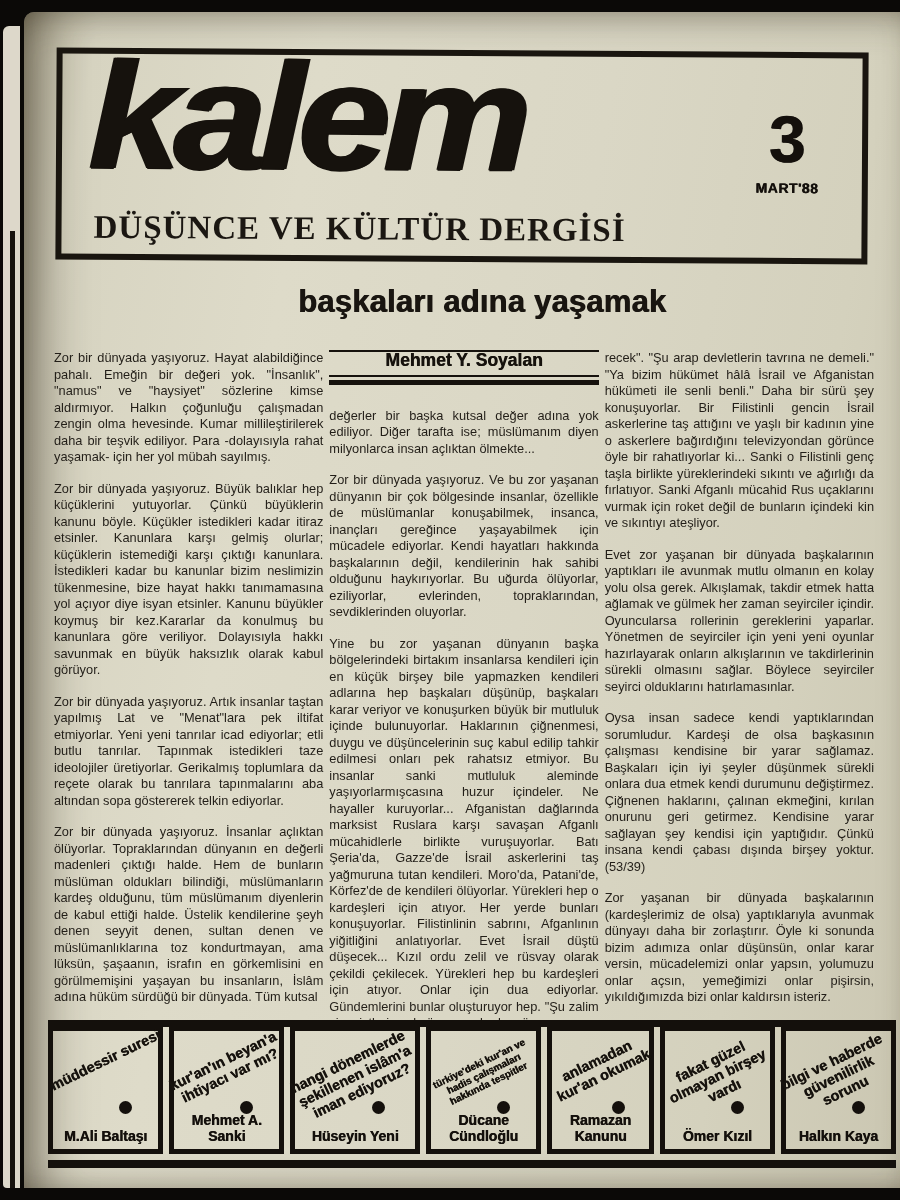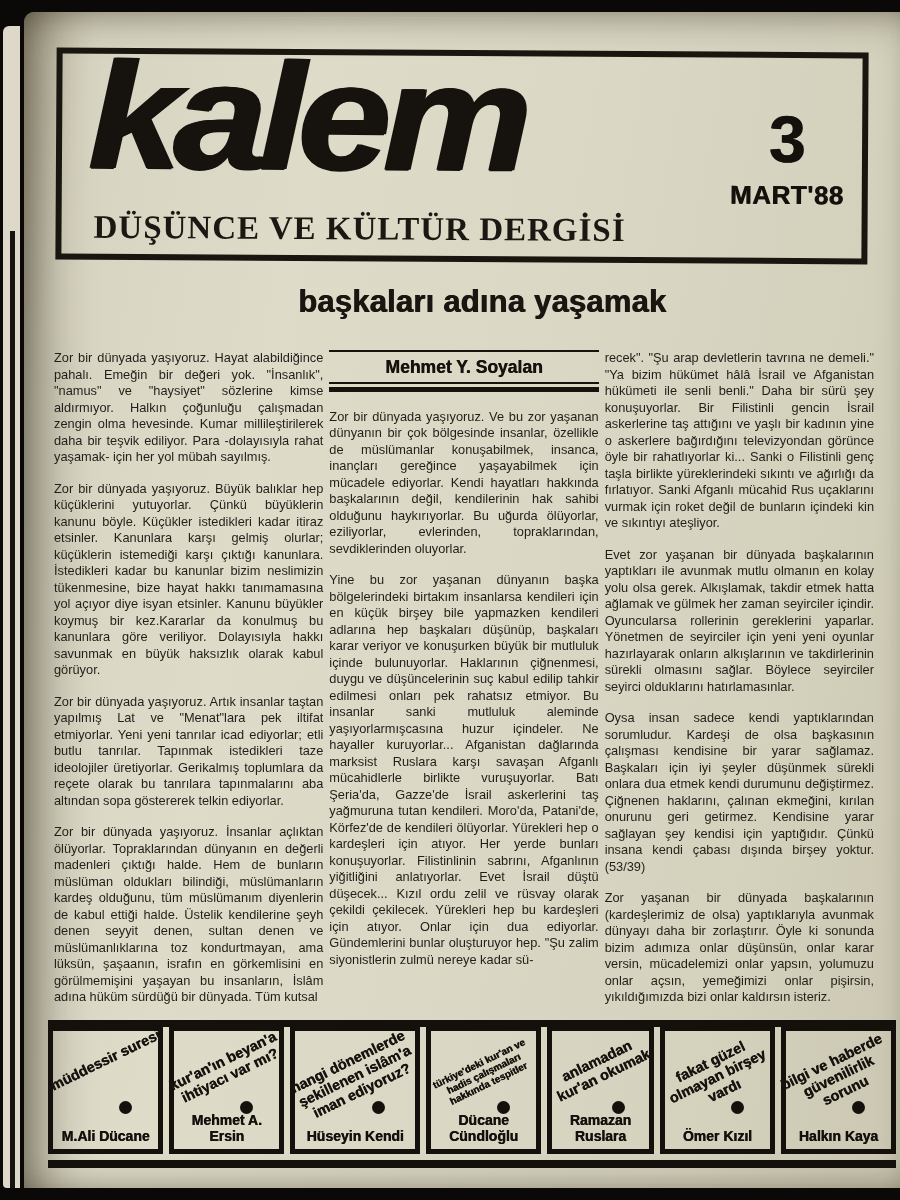--- a/index.html
+++ b/index.html
@@ -19,34 +19,34 @@
 
   
   .masthead{position:absolute;left:32px;top:38px;width:800px;height:200px;border:6px solid #19150f;transform:rotate(.35deg);}
   .logo{position:absolute;left:26px;top:-26px;font-size:152px;font-weight:bold;font-style:italic;
     letter-spacing:-7px;color:#16120d;transform:scaleX(1.1);transform-origin:left top;
     text-shadow:2px 0 #16120d,-1px 0 #16120d,0 1px #16120d;}
   .subtitle{position:absolute;left:32px;bottom:8px;font-family:"Liberation Serif",serif;font-weight:bold;
     font-size:33px;letter-spacing:1px;color:#1b1712;}
   .issue{position:absolute;right:6px;top:34px;width:138px;text-align:center;color:#14100c;}
   .issue-number{font-size:66px;font-weight:bold;line-height:1;margin-top:14px;text-shadow:1px 0 #14100c;}
-  .issue-date{font-size:26px;font-weight:bold;letter-spacing:.5px;margin-top:8px;text-shadow:.6px 0 #14100c;}
+  .issue-date{font-size:14px;font-weight:bold;letter-spacing:.5px;margin-top:8px;text-shadow:.6px 0 #14100c;}
 
   
   .headline{position:absolute;top:272px;left:16px;width:100%;margin:0;text-align:center;font-size:31px;
     font-weight:bold;color:#191510;text-shadow:.8px 0 #191510;letter-spacing:.2px;}
 
   
   .columns{position:absolute;top:338px;left:30px;width:820px;height:672px;overflow:hidden;
     display:grid;grid-template-columns:1fr 1fr 1fr;column-gap:6px;}
   .col{font-size:12.8px;line-height:16.5px;text-align:justify;color:#221e18;}
   .col p{margin:0 0 15px 0;}
 
   
-  .byline-box{border-top:2px solid #16120d;padding-top:7px;margin-bottom:17px;}
+  .byline-box{border-top:2px solid #16120d;margin-bottom:23px;}
   .byline-name{font-weight:bold;font-size:17.5px;text-align:center;padding-bottom:6px;border-bottom:2px solid #16120d;
     color:#16120d;text-shadow:.5px 0 #16120d;}
   .byline-thick{height:5px;background:#16120d;margin-top:3px;}
 
   
   .footer{position:absolute;left:24px;top:1008px;width:848px;}
   .footer-rule{height:7px;background:#14100c;}
   .footer-rule.bottom{height:8px;margin-top:6px;}
   .footer-boxes{display:flex;gap:6px;}
   .fbox{flex:1;position:relative;height:118px;border:5px solid #14100c;border-top-width:4px;background:transparent;}
@@ -86,64 +86,65 @@
         <p>Zor bir dünyada yaşıyoruz. Hayat alabildiğince pahalı. Emeğin bir değeri yok. "İnsanlık", "namus" ve "haysiyet" sözlerine kimse aldırmıyor. Halkın çoğunluğu çalışmadan zengin olma hevesinde. Kumar millileştirilerek daha bir teşvik ediliyor. Para -dolayısıyla rahat yaşamak- için her yol mübah sayılmış.</p>
         <p>Zor bir dünyada yaşıyoruz. Büyük balıklar hep küçüklerini yutuyorlar. Çünkü büyüklerin kanunu böyle. Küçükler istedikleri kadar itiraz etsinler. Kanunlara karşı gelmiş olurlar; küçüklerin istemediği karşı çıktığı kanunlara. İstedikleri kadar bu kanunlar bizim neslimizin tükenmesine, bize hayat hakkı tanımamasına yol açıyor diye isyan etsinler. Kanunu büyükler koymuş bir kez.Kararlar da konulmuş bu kanunlara göre veriliyor. Dolayısıyla hakkı savunmak en büyük haksızlık olarak kabul görüyor.</p>
         <p>Zor bir dünyada yaşıyoruz. Artık insanlar taştan yapılmış Lat ve "Menat"lara pek iltifat etmiyorlar. Yeni yeni tanrılar icad ediyorlar; etli butlu tanrılar. Tapınmak istedikleri taze ideolojiler üretiyorlar. Gerikalmış toplumlara da reçete olarak bu tanrılara tapınmalarını aba altından sopa göstererek telkin ediyorlar.</p>
         <p>Zor bir dünyada yaşıyoruz. İnsanlar açlıktan ölüyorlar. Topraklarından dünyanın en değerli madenleri çıktığı halde. Hem de bunların müslüman oldukları bilindiği, müslümanların kardeş olduğunu, tüm müslümanım diyenlerin de kabul ettiği halde. Üstelik kendilerine şeyh denen seyyit denen, sultan denen ve müslümanlıklarına toz kondurtmayan, ama lüksün, şaşaanın, israfın en görkemlisini en görülmemişini yaşayan bu insanların, İslâm adına hüküm sürdüğü bir dünyada. Tüm kutsal</p>
       </div>
       <div class="col">
         <div class="byline-box">
           <div class="byline-name">Mehmet Y. Soyalan</div>
           <div class="byline-thick"></div>
         </div>
+        <p>değerler bir başka kutsal değer adına yok ediliyor. Diğer tarafta ise; müslümanım diyen milyonlarca insan açlıktan ölmekte...</p>
         <p>Zor bir dünyada yaşıyoruz. Ve bu zor yaşanan dünyanın bir çok bölgesinde insanlar, özellikle de müslümanlar konuşabilmek, insanca, inançları gereğince yaşayabilmek için mücadele ediyorlar. Kendi hayatları hakkında başkalarının değil, kendilerinin hak sahibi olduğunu haykırıyorlar. Bu uğurda ölüyorlar, eziliyorlar, evlerinden, topraklarından, sevdiklerinden oluyorlar.</p>
         <p>Yine bu zor yaşanan dünyanın başka bölgelerindeki birtakım insanlarsa kendileri için en küçük birşey bile yapmazken kendileri adlarına hep başkaları düşünüp, başkaları karar veriyor ve konuşurken büyük bir mutluluk içinde bulunuyorlar. Haklarının çiğnenmesi, duygu ve düşüncelerinin suç kabul edilip tahkir edilmesi onları pek rahatsız etmiyor. Bu insanlar sanki mutluluk aleminde yaşıyorlarmışcasına huzur içindeler. Ne hayaller kuruyorlar... Afganistan dağlarında marksist Ruslara karşı savaşan Afganlı mücahidlerle birlikte vuruşuyorlar. Batı Şeria'da, Gazze'de İsrail askerlerini taş yağmuruna tutan kendileri. Moro'da, Patani'de, Körfez'de de kendileri ölüyorlar. Yürekleri hep o kardeşleri için atıyor. Her yerde bunları konuşuyorlar. Filistinlinin sabrını, Afganlının yiğitliğini anlatıyorlar. Evet İsrail düştü düşecek... Kızıl ordu zelil ve rüsvay olarak çekildi çekilecek. Yürekleri hep bu kardeşleri için atıyor. Onlar için dua ediyorlar. Gündemlerini bunlar oluşturuyor hep. "Şu zalim siyonistlerin zulmü nereye kadar sü-</p>
       </div>
       <div class="col">
         <p>recek". "Şu arap devletlerin tavrına ne demeli." "Ya bizim hükümet hâlâ İsrail ve Afganistan hükümeti ile senli benli." Daha bir sürü şey konuşuyorlar. Bir Filistinli gencin İsrail askerlerine taş attığını ve yaşlı bir kadının yine o askerlere bağırdığını televizyondan görünce öyle bir rahatlıyorlar ki... Sanki o Filistinli genç taşla birlikte yüreklerindeki sıkıntı ve ağırlığı da fırlatıyor. Sanki Afganlı mücahid Rus uçaklarını vurmak için roket değil de bunların içindeki kin ve sıkıntıyı ateşliyor.</p>
         <p>Evet zor yaşanan bir dünyada başkalarının yaptıkları ile avunmak mutlu olmanın en kolay yolu olsa gerek. Alkışlamak, takdir etmek hatta ağlamak ve gülmek her zaman seyirciler içindir. Oyuncularsa rollerinin gereklerini yaparlar. Yönetmen de seyirciler için yeni yeni oyunlar hazırlayarak onların alkışlarının ve takdirlerinin sürekli olmasını sağlar. Böylece seyirciler seyirci olduklarını hatırlamasınlar.</p>
         <p>Oysa insan sadece kendi yaptıklarından sorumludur. Kardeşi de olsa başkasının çalışması kendisine bir yarar sağlamaz. Başkaları için iyi şeyler düşünmek sürekli onlara dua etmek kendi durumunu değiştirmez. Çiğnenen haklarını, çalınan ekmeğini, kırılan onurunu geri getirmez. Kendisine yarar sağlayan şey kendisi için yaptığıdır. Çünkü insana kendi çabası dışında birşey yoktur. (53/39)</p>
         <p>Zor yaşanan bir dünyada başkalarının (kardeşlerimiz de olsa) yaptıklarıyla avunmak dünyayı daha bir zorlaştırır. Öyle ki sonunda bizim adımıza onlar düşünsün, onlar karar versin, mücadelemizi onlar yapsın, yolumuzu onlar açsın, yemeğimizi onlar pişirsin, yıkıldığımızda bizi onlar kaldırsın isteriz.</p>
         <p>Alkışlayan değil ayakları yere basan kişiler olmak dileğiyle...</p>
       </div>
     </div>
 
     <div class="footer">
       <div class="footer-rule top"></div>
       <div class="footer-boxes">
 
         <div class="fbox">
           <div class="fbox-title">müddessir suresi</div>
           <span class="fbox-dot"></span>
-          <div class="fbox-author">M.Ali Dücane</div>
+          <div class="fbox-author">M.Ali Baltaşı</div>
         </div>
 
         <div class="fbox">
           <div class="fbox-title">kur'an'ın beyan'a ihtiyacı var mı?</div>
           <span class="fbox-dot"></span>
-          <div class="fbox-author">Mehmet A. Ersin</div>
+          <div class="fbox-author">Mehmet A. Sanki</div>
         </div>
 
         <div class="fbox wide">
           <div class="fbox-title">hangi dönemlerde şekillenen islâm'a iman ediyoruz?</div>
           <span class="fbox-dot"></span>
-          <div class="fbox-author">Hüseyin Kendi</div>
+          <div class="fbox-author">Hüseyin Yeni</div>
         </div>
 
         <div class="fbox small-title">
           <div class="fbox-title">türkiye'deki kur'an ve hadis çalışmaları hakkında tespitler</div>
           <span class="fbox-dot"></span>
           <div class="fbox-author">Dücane Cündloğlu</div>
         </div>
 
         <div class="fbox narrow">
           <div class="fbox-title">anlamadan kur'an okumak</div>
           <span class="fbox-dot"></span>
-          <div class="fbox-author">Ramazan Ruslara</div>
+          <div class="fbox-author">Ramazan Kanunu</div>
         </div>
 
         <div class="fbox">
           <div class="fbox-title">fakat güzel olmayan birşey vardı</div>
           <span class="fbox-dot"></span>
           <div class="fbox-author">Ömer Kızıl</div>
         </div>
 
         <div class="fbox">
           <div class="fbox-title">bilgi ve haberde güvenilirlik sorunu</div>

